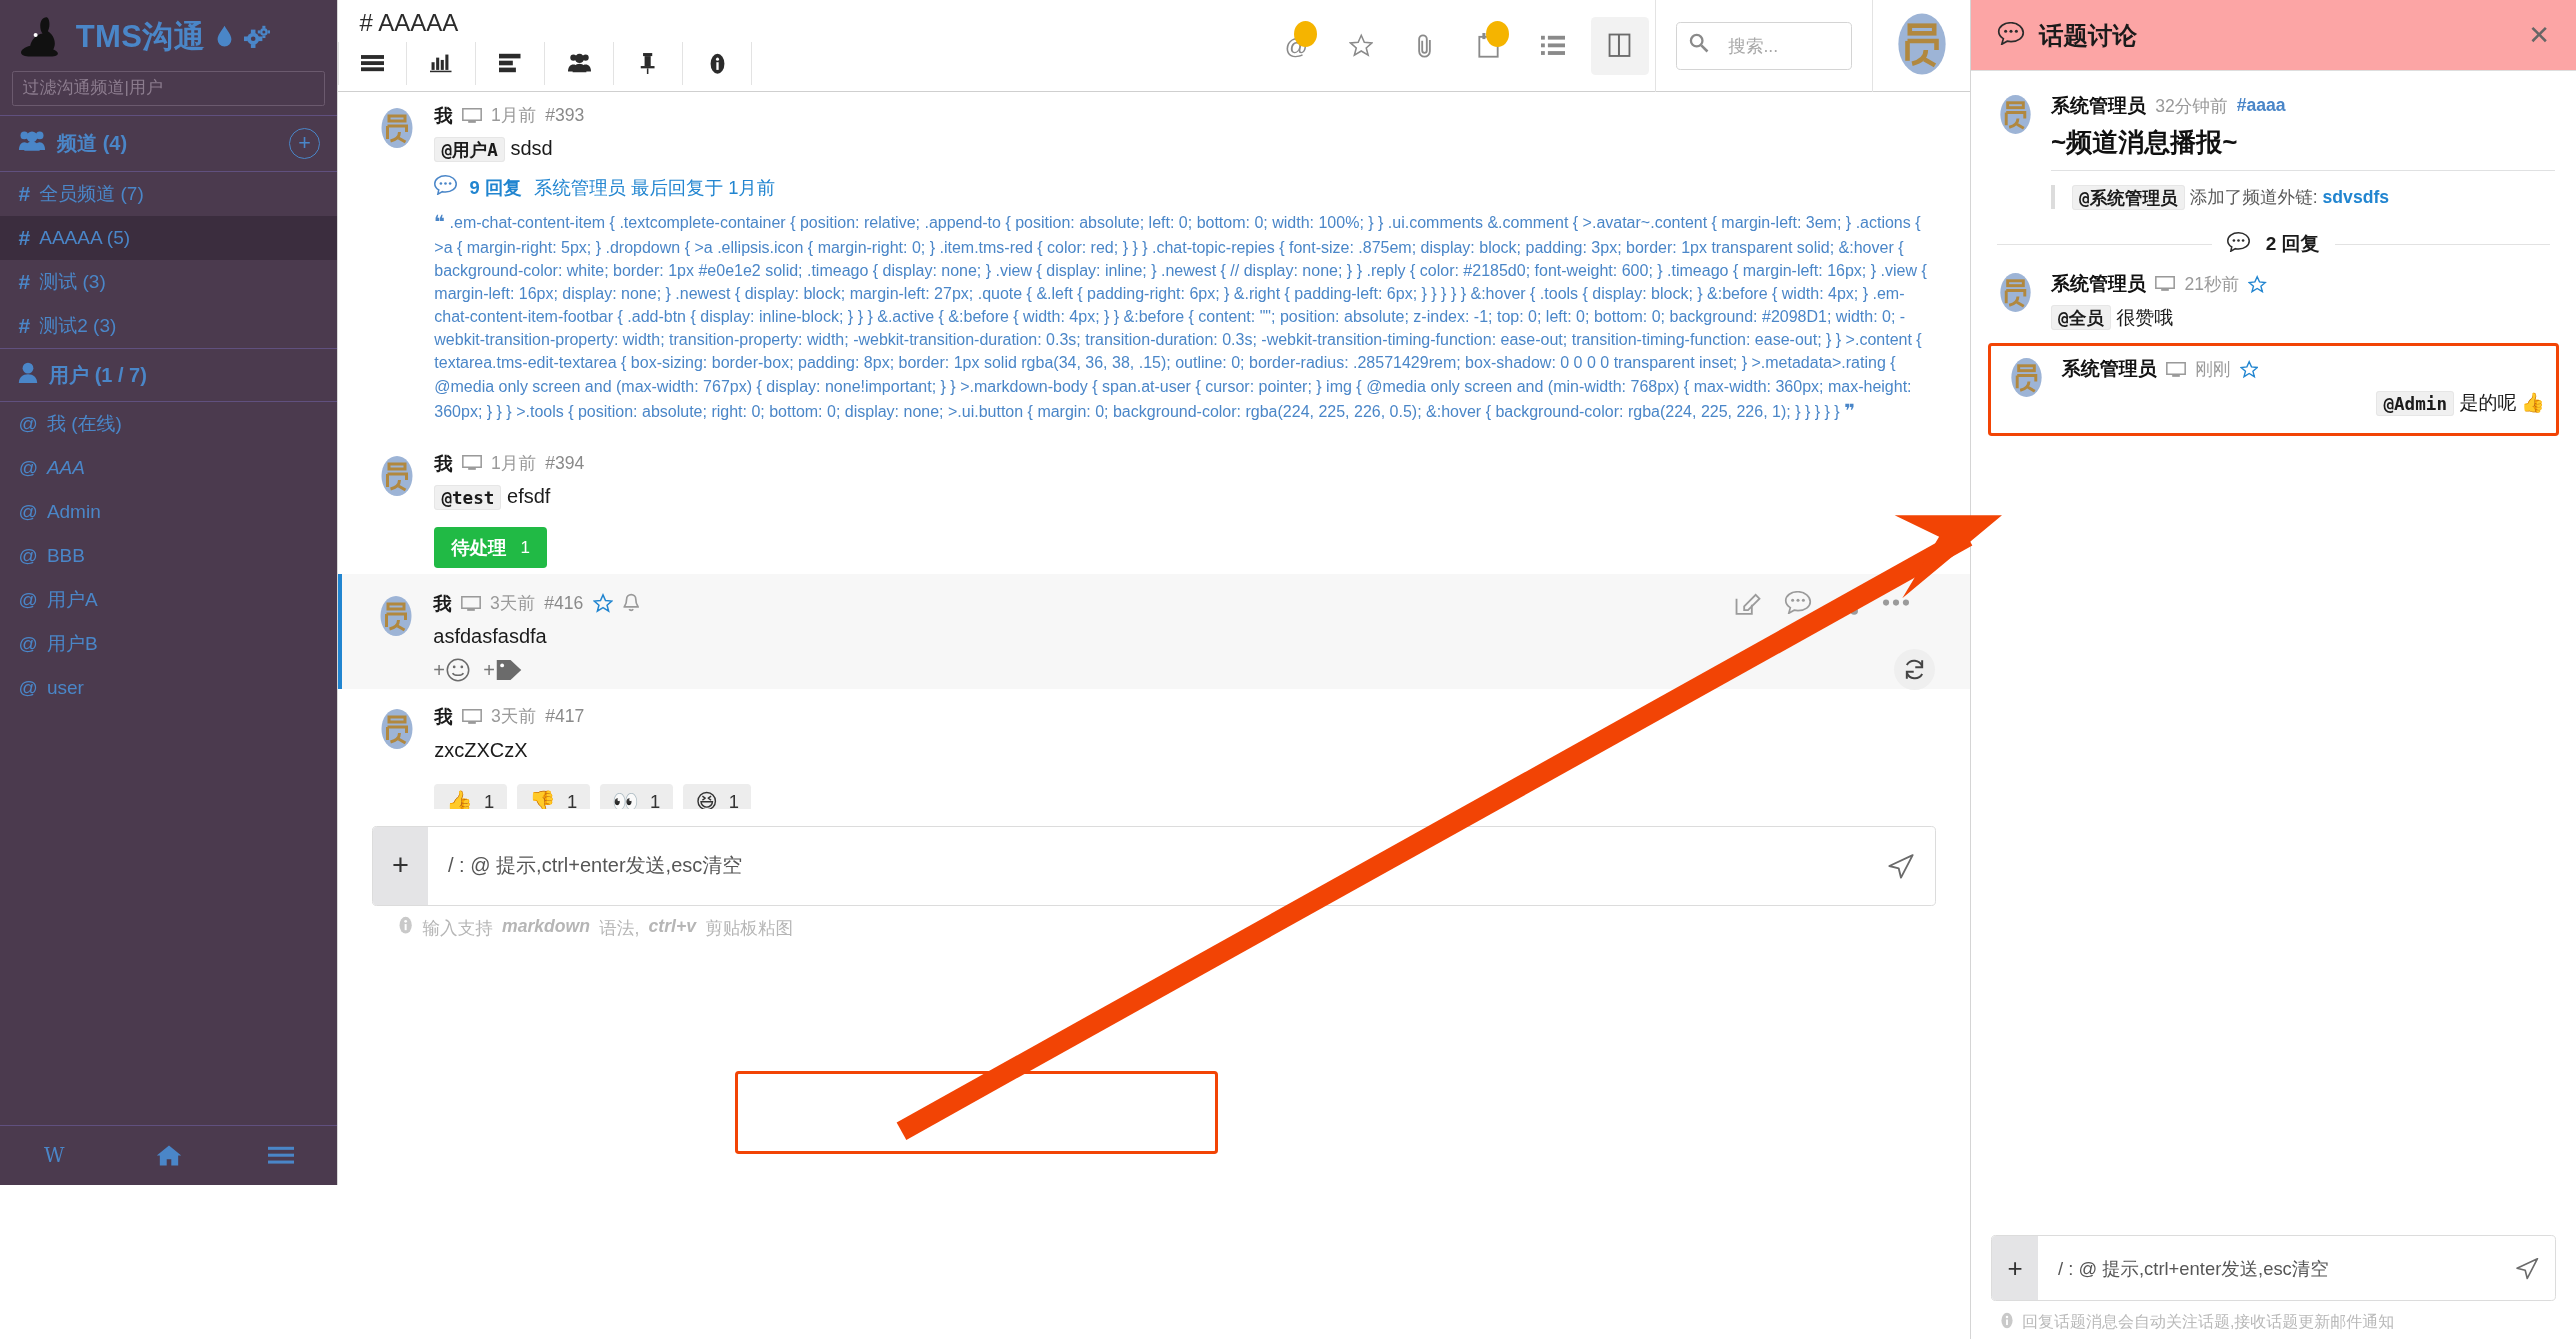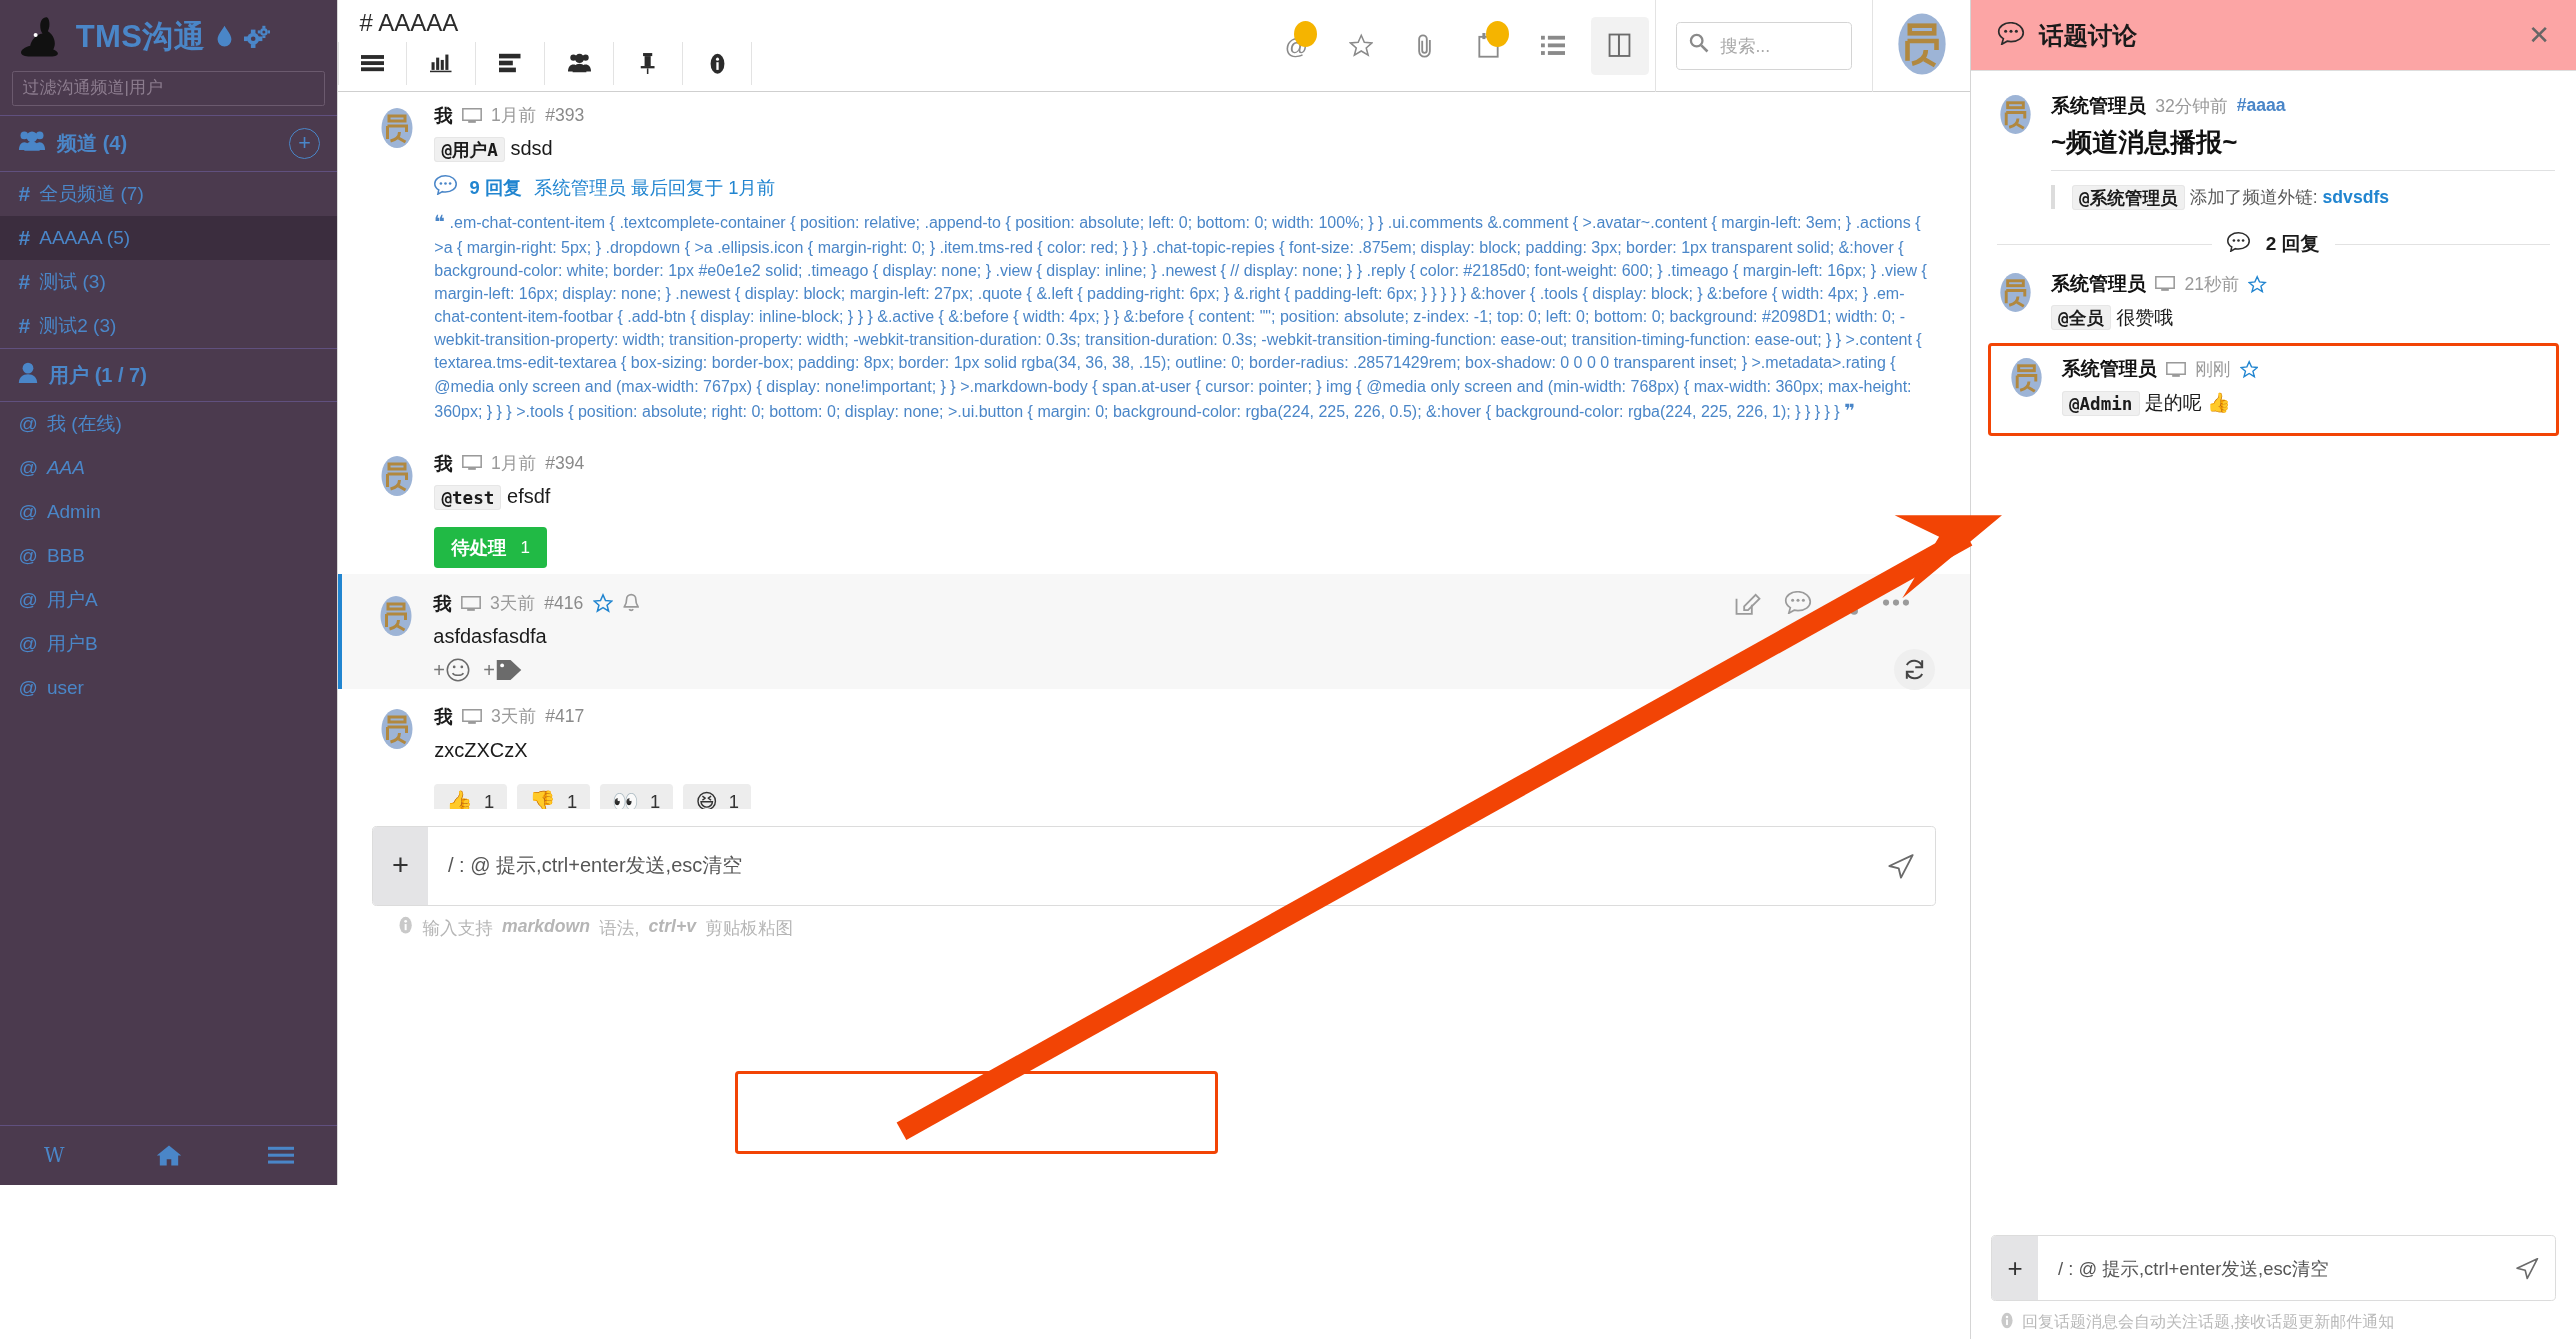--- a/index.html
+++ b/index.html
@@ -112,21 +112,21 @@
   .badge-dot {
     position: absolute; width: 23px; height: 26px; border-radius: 50%;
     background: #f5b400; top: 21.5px; right: 12.3px;
   }
   .search-wrap {
     border-left: 0.8px solid #e3e3e3; height: 92px;
     display: flex; align-items: center; padding: 0 20px;
   }
   .search-box {
     width: 176px; height: 48px; border: 0.8px solid #d4d4d4; border-radius: 4.6px;
-    display: flex; align-items: center; gap: 11px; padding: 0 12.3px;
+    display: flex; align-items: center; gap: 19px; padding: 0 12.3px;
     color: #a8a8a8; font-size: 17.6px; cursor: text;
   }
   .avatar-wrap {
     border-left: 0.8px solid #e3e3e3; height: 92px; width: 98px;
     display: flex; align-items: center; justify-content: center; cursor: pointer;
   }
 
   
   .msgs {
     flex: 1 1 auto; overflow: hidden; position: relative;
@@ -999,21 +999,21 @@
                     <rect x="8" y="17" width="10" height="2.4" fill="#9a9a9a"></rect>
                   </svg>
               </span>
               <span class="mtime">刚刚</span>
               <span class="ic blue">
                 <svg width="18.4" height="18.4" viewBox="0 0 32 32">
                     <path fill="none" stroke="#2185d0" stroke-width="2.4" d="m16 3 4 9 10 1-7.5 6.5 2.5 9.5-9-5.5-9 5.5 2.5-9.5L2 13l10-1z"></path>
                   </svg>
               </span>
             </div>
-            <div class="mtext" style="font-size:19px;">
+            <div class="mtext" style="font-size:19px;text-align:right;">
               <span class="at-user">@Admin</span>
               <span>是的呢 👍</span>
             </div>
           </div>
         </div>
       </div>
     </div>
 
     <div class="rp-compose-wrap">
       <div class="composer" style="height:66px;">

